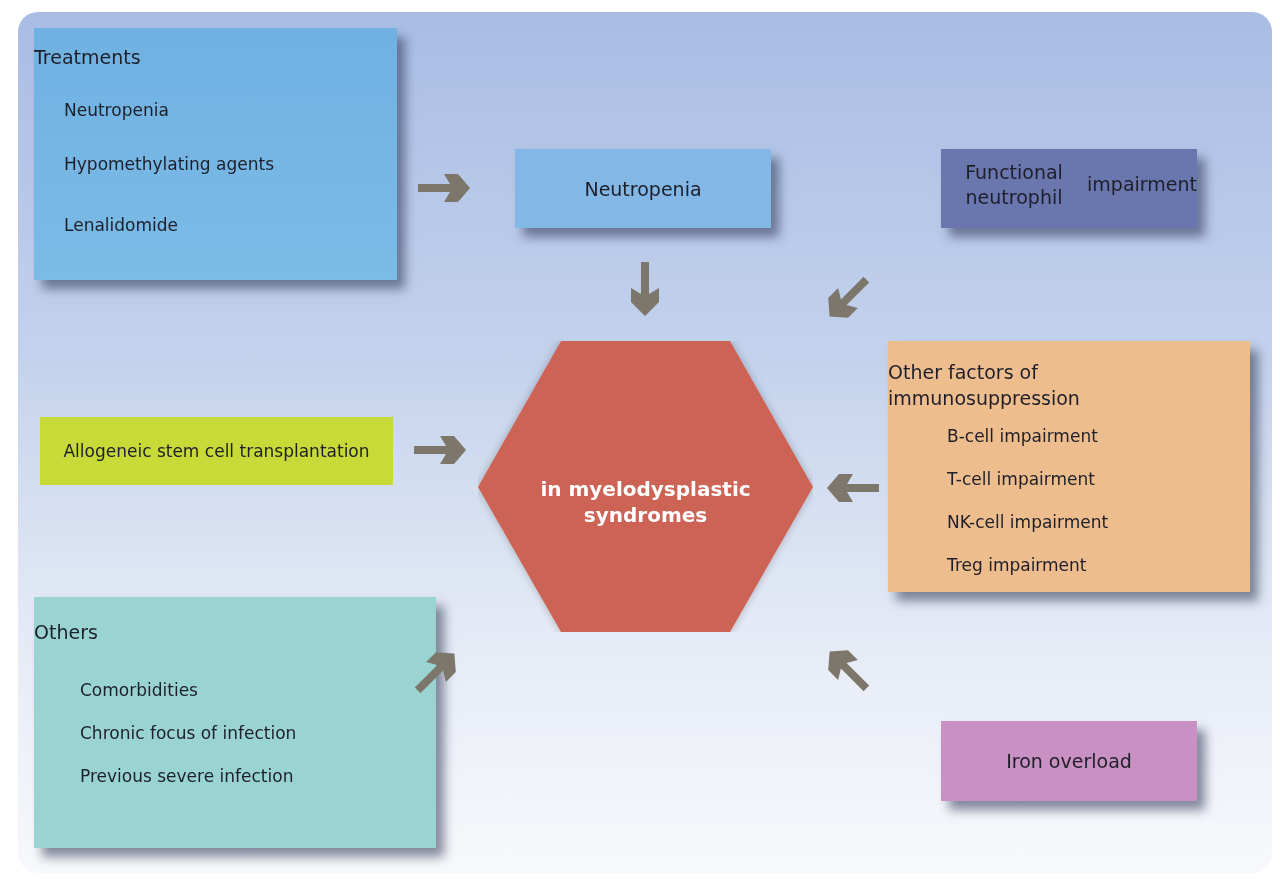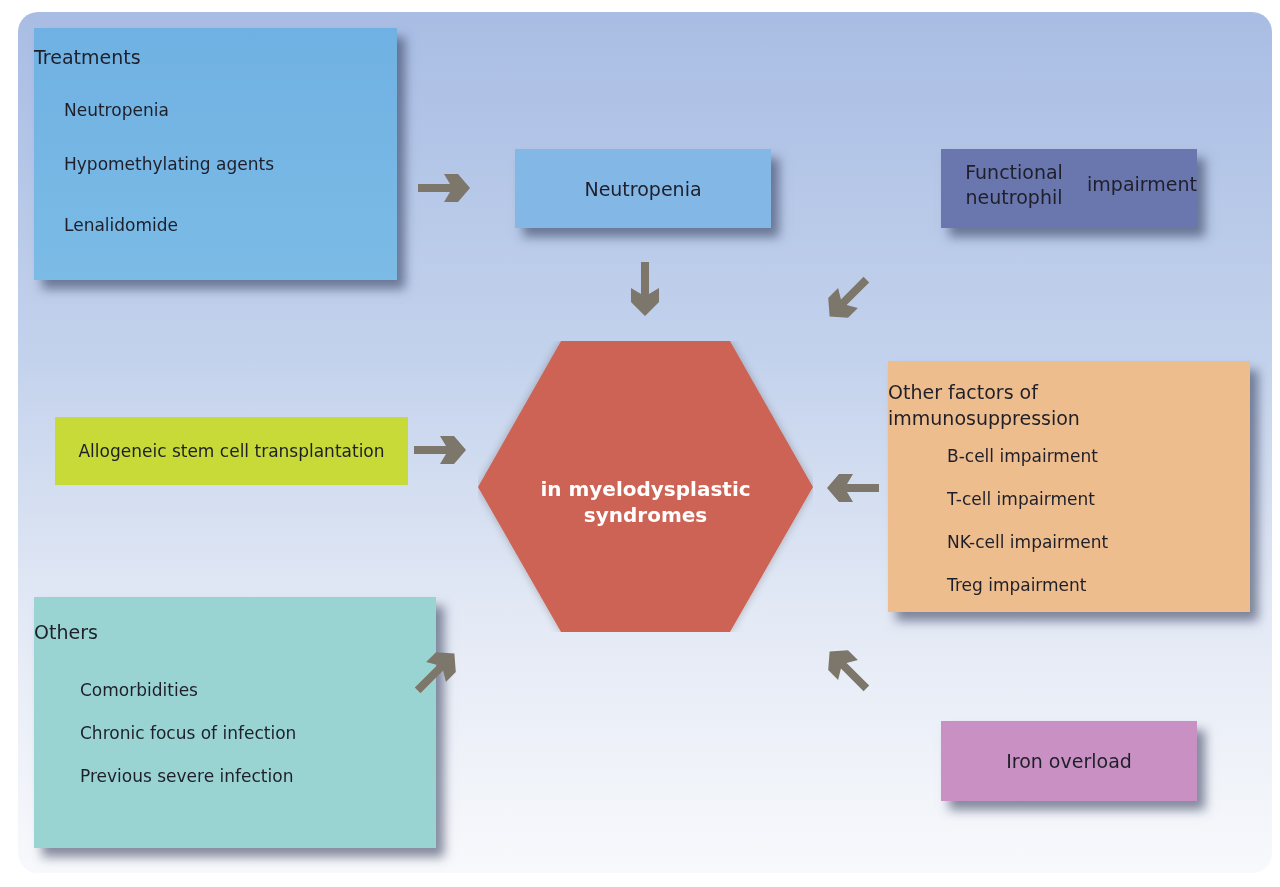--- a/index.html
+++ b/index.html
@@ -19,22 +19,22 @@
       box-shadow: 8px 9px 10px rgba(40, 50, 80, 0.55);
       font-size: 17px;
     }
     .box .title { position: absolute; left: 0; right: 0; font-size: 19px; }
     .box .item { position: absolute; font-size: 17px; white-space: nowrap; }
     .centered { display: flex; align-items: center; justify-content: center; text-align: center; }
 
     #treatments { left: 34px; top: 28px; width: 363px; height: 252px; background: linear-gradient(#6fb1e2, #7bbbe6); }
     #neutropenia { left: 515px; top: 149px; width: 256px; height: 79px; background: #82b7e6; font-size: 19px; }
     #functional { left: 941px; top: 149px; width: 256px; height: 79px; background: #6a76ae; font-size: 19px; line-height: 25px; padding-bottom: 8px; }
-    #allogeneic { left: 40px; top: 417px; width: 353px; height: 68px; background: #c7da38; box-shadow: none; font-size: 17px; margin-left: 15px; }
-    #other-factors { left: 888px; top: 361px; width: 362px; height: 251px; background: #edbd8d; }
+    #allogeneic { left: 40px; top: 417px; width: 353px; height: 68px; background: #c7da38; box-shadow: none; font-size: 17px; }
+    #other-factors { left: 888px; top: 341px; width: 362px; height: 251px; background: #edbd8d; }
     #others { left: 34px; top: 597px; width: 402px; height: 251px; background: #99d4d3; }
     #iron { left: 941px; top: 721px; width: 256px; height: 80px; background: #c991c3; font-size: 19px; }
 
     .hexwrap { position: absolute; left: 478px; top: 341px; width: 335px; height: 291px; }
     .hexwrap svg { position: absolute; left: 0; top: 0; }
     .hex-text { position: absolute; left: 0; right: 0; text-align: center; color: #ffffff; font-weight: bold; font-size: 20px; }
     .arrow { position: absolute; }
   </style>
 </head>
 <body>

